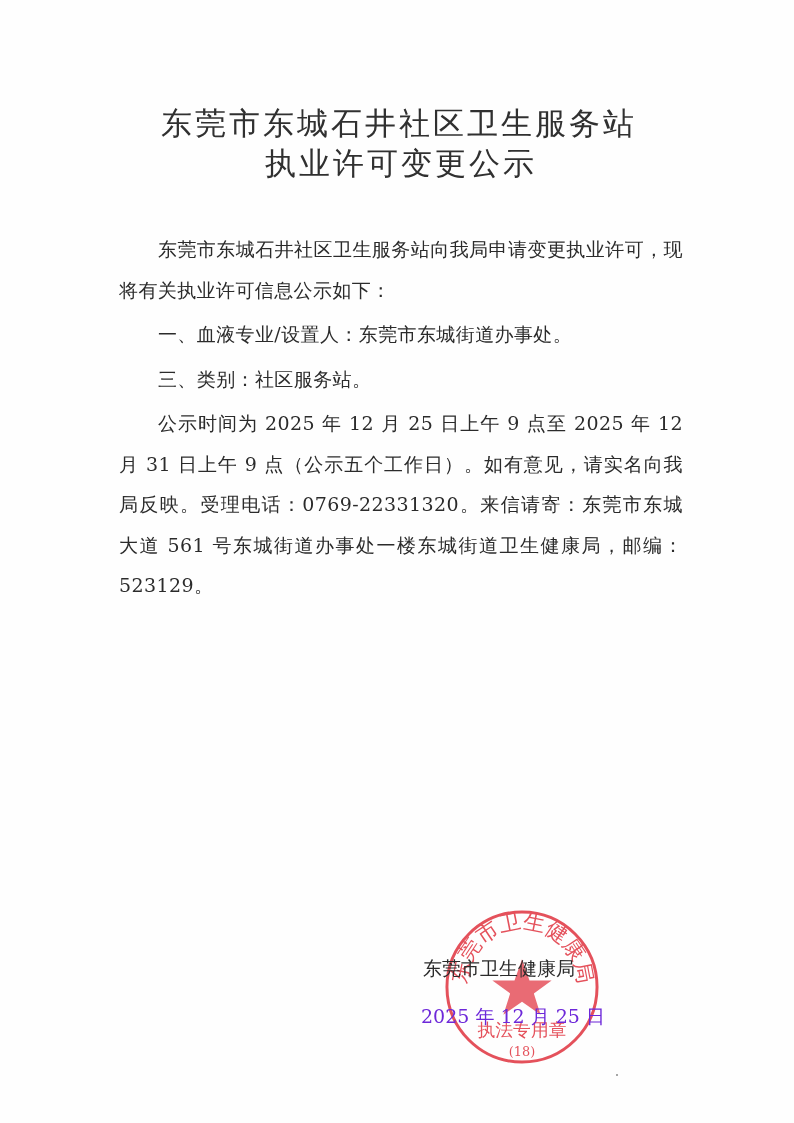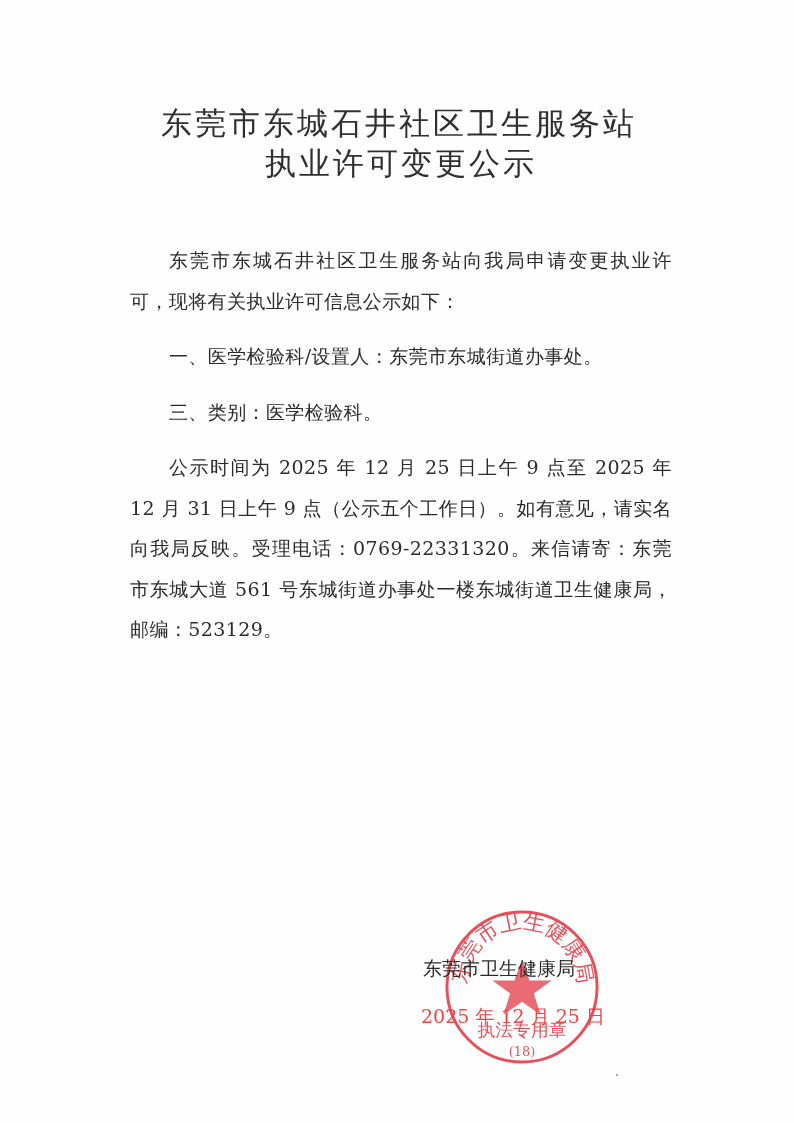--- a/index.html
+++ b/index.html
@@ -42,41 +42,41 @@
       position: absolute;
       left: 115px;
       top: 225px;
       width: 572px;
       font-size: 19px;
       line-height: 40.5px;
       color: #2b2b2b;
       text-align: justify;
     }
     .para {
-      margin: 15px;
+      margin: 4px;
       text-indent: 2.05em;
       letter-spacing: 0.4px;
     }
     .sig-org {
       position: absolute;
       left: 423px;
       top: 956px;
       font-size: 19px;
       z-index: 3;
       white-space: nowrap;
       color: #2b2b2b;
     }
     .sig-date {
       position: absolute;
       left: 421px;
       top: 1004px;
       font-size: 19px;
       z-index: 3;
       white-space: nowrap;
-      color: #ef4444;
+      color: #6d28d9;
     }
     .stamp {
       position: absolute;
       left: 443px;
       top: 908px;
       width: 158px;
       height: 158px;
       z-index: 2;
       opacity: 0.85;
     }
@@ -100,24 +100,24 @@
 
 <div class="page">
 
   <h1 class="title l1">东莞市东城石井社区卫生服务站</h1>
   <h1 class="title l2">执业许可变更公示</h1>
 
   <div class="body">
     <p class="para">东莞市东城石井社区卫生服务站向我局申请变更执业许可，现将有关执业许可信息公示如下：</p>
 
     <p class="para">
-      <span>一、医学检验科/设置人：</span><span>东莞市东城街道办事处。</span>
+      <span>一、血液专业/设置人：</span><span>东莞市东城街道办事处。</span>
     </p>
     <p class="para">
-      <span>三、类别：</span><span>医学检验科。</span>
+      <span>三、类别：</span><span>社区服务站。</span>
     </p>
 
     <p class="para">公示时间为 2025 年 12 月 25 日上午 9 点至 2025 年 12 月 31 日上午 9 点（公示五个工作日）。如有意见，请实名向我局反映。受理电话：0769-22331320。来信请寄：东莞市东城大道 561 号东城街道办事处一楼东城街道卫生健康局，邮编：523129。</p>
   </div>
 
   <div class="stamp">
     <svg viewBox="0 0 160 160" xmlns="http://www.w3.org/2000/svg">
       <defs>
         <path id="arcTop" d="M 26 92 A 56 56 0 1 1 134 92" fill="none"></path>
       </defs>

